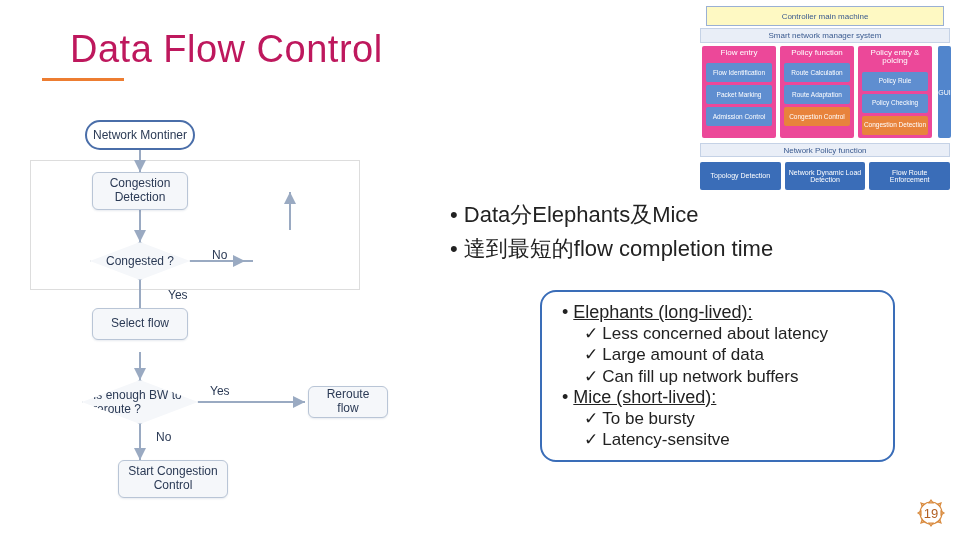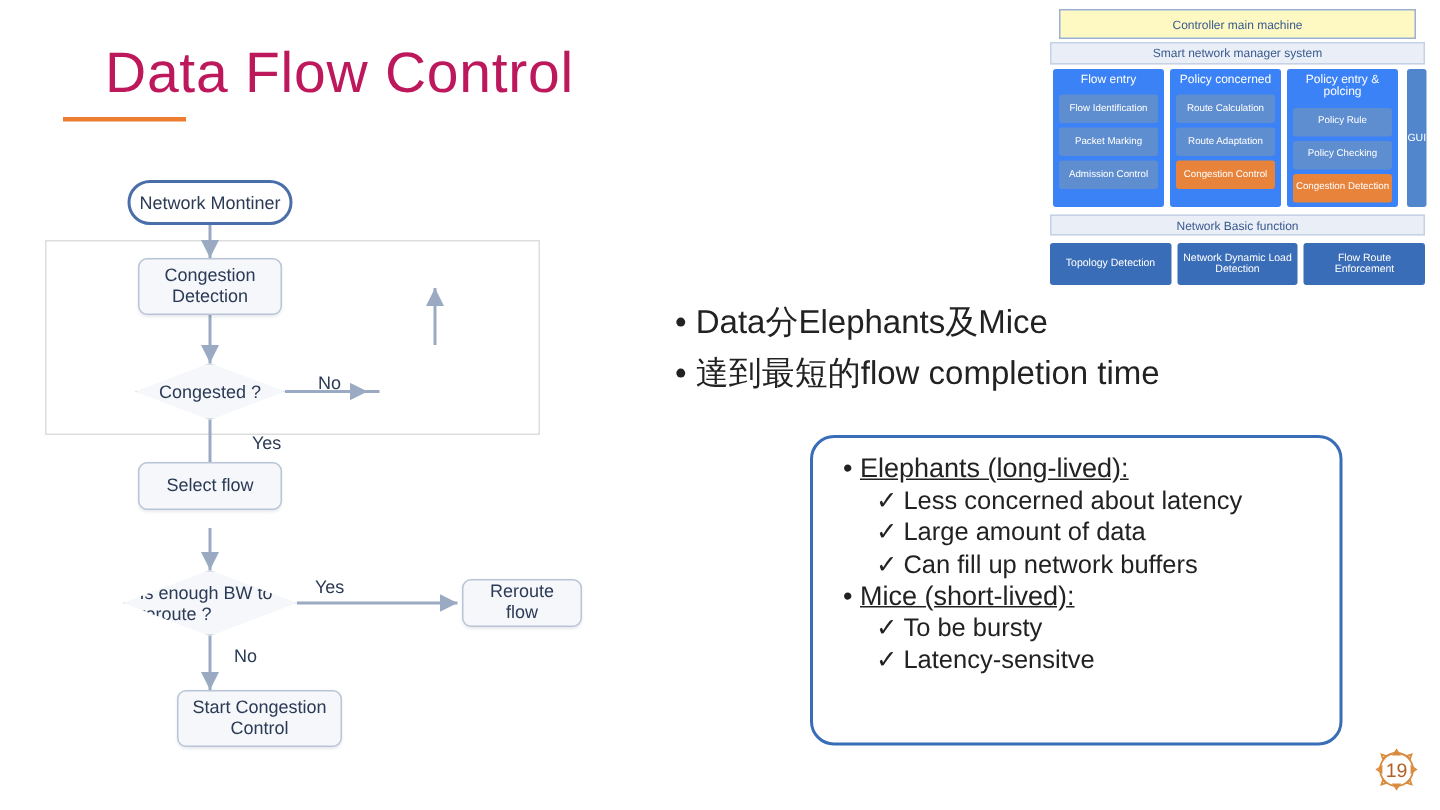--- a/index.html
+++ b/index.html
@@ -49,37 +49,37 @@
     clip-path: polygon(50% 0, 100% 50%, 50% 100%, 0 50%);
     box-shadow: 0 1px 2px rgba(60,80,120,.12);
   }
   .tx { position:absolute; font-size:12px; color:#2b3a55; }
   .frame { position:absolute; border:1px solid #ddd; }
 
   
   .arch { position:absolute; right:10px; top:6px; width:250px; height:190px; }
   .arch .outer { position:absolute; left:6px; top:0; right:6px; height:20px; border:1px solid #9ab0d4; font-size:8px; color:#3a5a8f; display:flex; align-items:center; justify-content:center; background:#fef9c3; }
   .arch .sns { position:absolute; left:0; top:22px; right:0; height:15px; background:#e9eef7; border:1px solid #c5d2e6; font-size:8px; color:#3a5a8f; display:flex;align-items:center;justify-content:center; }
-  .arch .col { position:absolute; top:40px; width:74px; height:92px; background:#3b82f6; border-radius:2px; }
+  .arch .col { position:absolute; top:40px; width:74px; height:92px; background:#ec4899; border-radius:2px; }
   .arch .col.a{ left:2px; } .arch .col.b{ left:80px; } .arch .col.c{ left:158px; }
   .arch .gui { position:absolute; right:-1px; top:40px; width:13px; height:92px; background:#5185cc; border-radius:2px; font-size:7px; color:#fff; display:flex; align-items:center; justify-content:center; }
   .arch .colhead { font-size:8px; color:#fff; text-align:center; padding:3px 2px; line-height:1.05; }
   .arch .cell { margin:3px 4px; height:19px; background:#5f8ed0; border-radius:2px; font-size:6.5px; color:#fff; display:flex;align-items:center;justify-content:center; line-height:1; text-align:center;}
   .arch .cell.o { background:#e8833c; }
   .arch .nbf { position:absolute; left:0; top:137px; right:0; height:14px; background:#e9eef7; border:1px solid #c5d2e6; font-size:8px; color:#3a5a8f; display:flex;align-items:center;justify-content:center;}
   .arch .bot { position:absolute; left:0; top:156px; right:0; height:28px; display:flex; gap:4px; }
   .arch .botcell { flex:1; background:#3a6db8; border-radius:2px; font-size:7px; color:#fff; display:flex;align-items:center;justify-content:center; text-align:center; line-height:1.05; padding:2px;}
 
   
   .bullets { position:absolute; left:450px; top:200px; right:40px; font-size:22px; color:#222; }
   .bullets .b { margin-bottom:4px; }
   .bullets .b::before { content:"• "; }
 
   .callout {
-    position:absolute; left:540px; top:290px; width:355px; height:207px;
+    position:absolute; left:540px; top:290px; width:355px; height:172px;
     border:2px solid #3a6db8; border-radius:16px; background:#fff;
     padding:10px 18px 10px 20px; font-size:18px; color:#222;
   }
   .callout .lead { color:#222; }
   .callout .lead::before { content:"• "; color:#222; }
   .callout .lead .u { text-decoration: underline; }
   .callout ul { list-style:none; margin-left:22px; }
   .callout ul li::before { content:"✓"; color:#222; margin-right:4px; }
   .callout ul li { font-size:17px; line-height:1.25; }
 
@@ -173,34 +173,34 @@
     <div class="outer">Controller main machine</div>
     <div class="sns">Smart network manager system</div>
 
     <div class="col a">
       <div class="colhead">Flow entry</div>
       <div class="cell">Flow Identification</div>
       <div class="cell">Packet Marking</div>
       <div class="cell">Admission Control</div>
     </div>
     <div class="col b">
-      <div class="colhead">Policy concerned</div>
+      <div class="colhead">Policy function</div>
       <div class="cell">Route Calculation</div>
       <div class="cell">Route Adaptation</div>
       <div class="cell o">Congestion Control</div>
     </div>
     <div class="col c">
       <div class="colhead">Policy entry &amp; polcing</div>
       <div class="cell">Policy Rule</div>
       <div class="cell">Policy Checking</div>
       <div class="cell o">Congestion Detection</div>
     </div>
     <div class="gui">GUI</div>
 
-    <div class="nbf">Network Basic function</div>
+    <div class="nbf">Network Policy function</div>
     <div class="bot">
       <div class="botcell">Topology Detection</div>
       <div class="botcell">Network Dynamic Load Detection</div>
       <div class="botcell">Flow Route Enforcement</div>
     </div>
   </div>
 
   <div class="bullets">
     <div class="b">Data分Elephants及Mice</div>
     <div class="b">達到最短的flow completion time</div>

